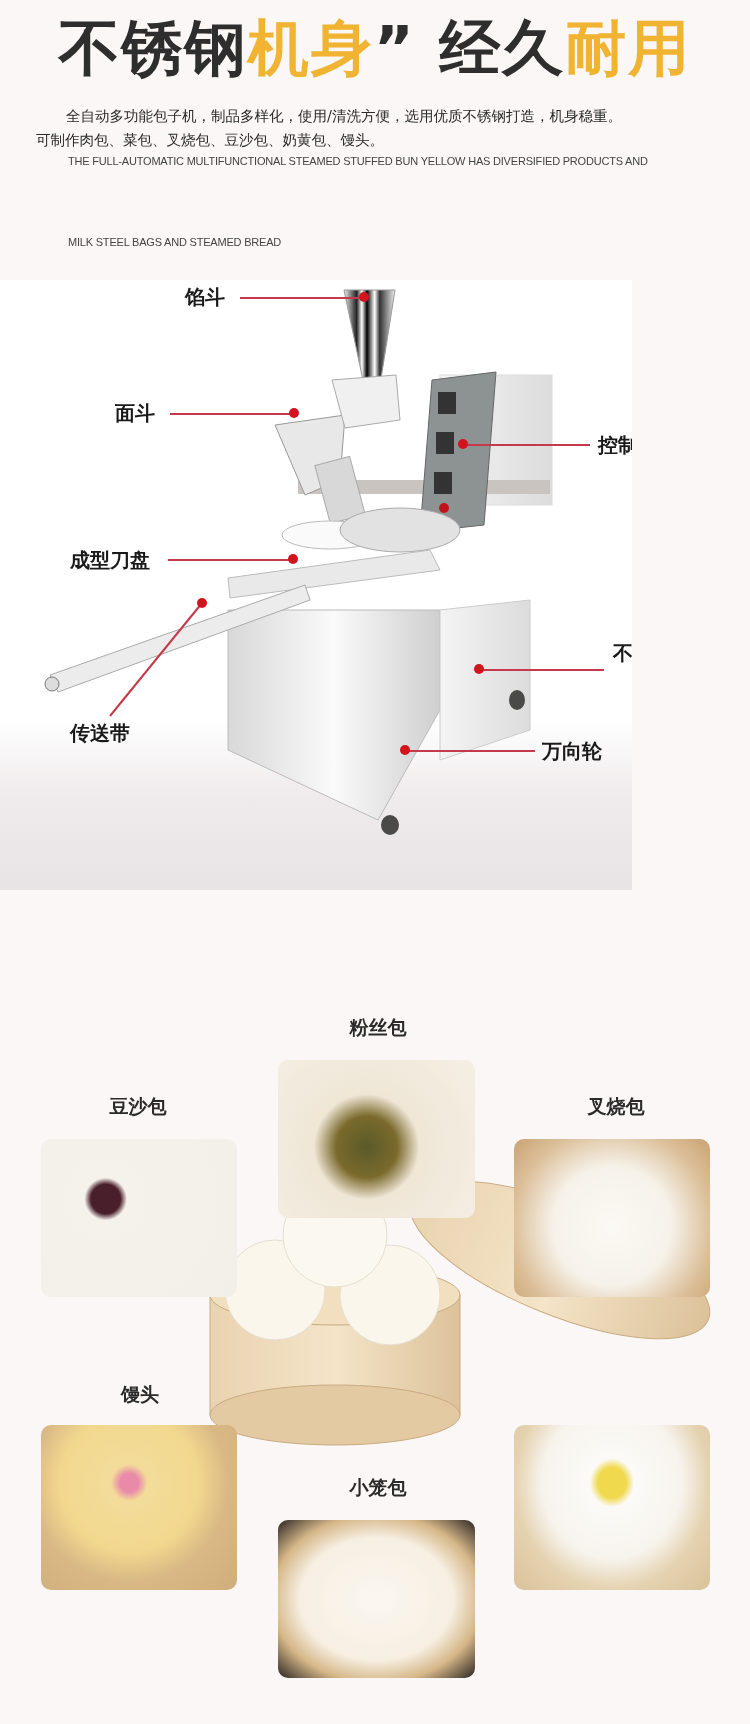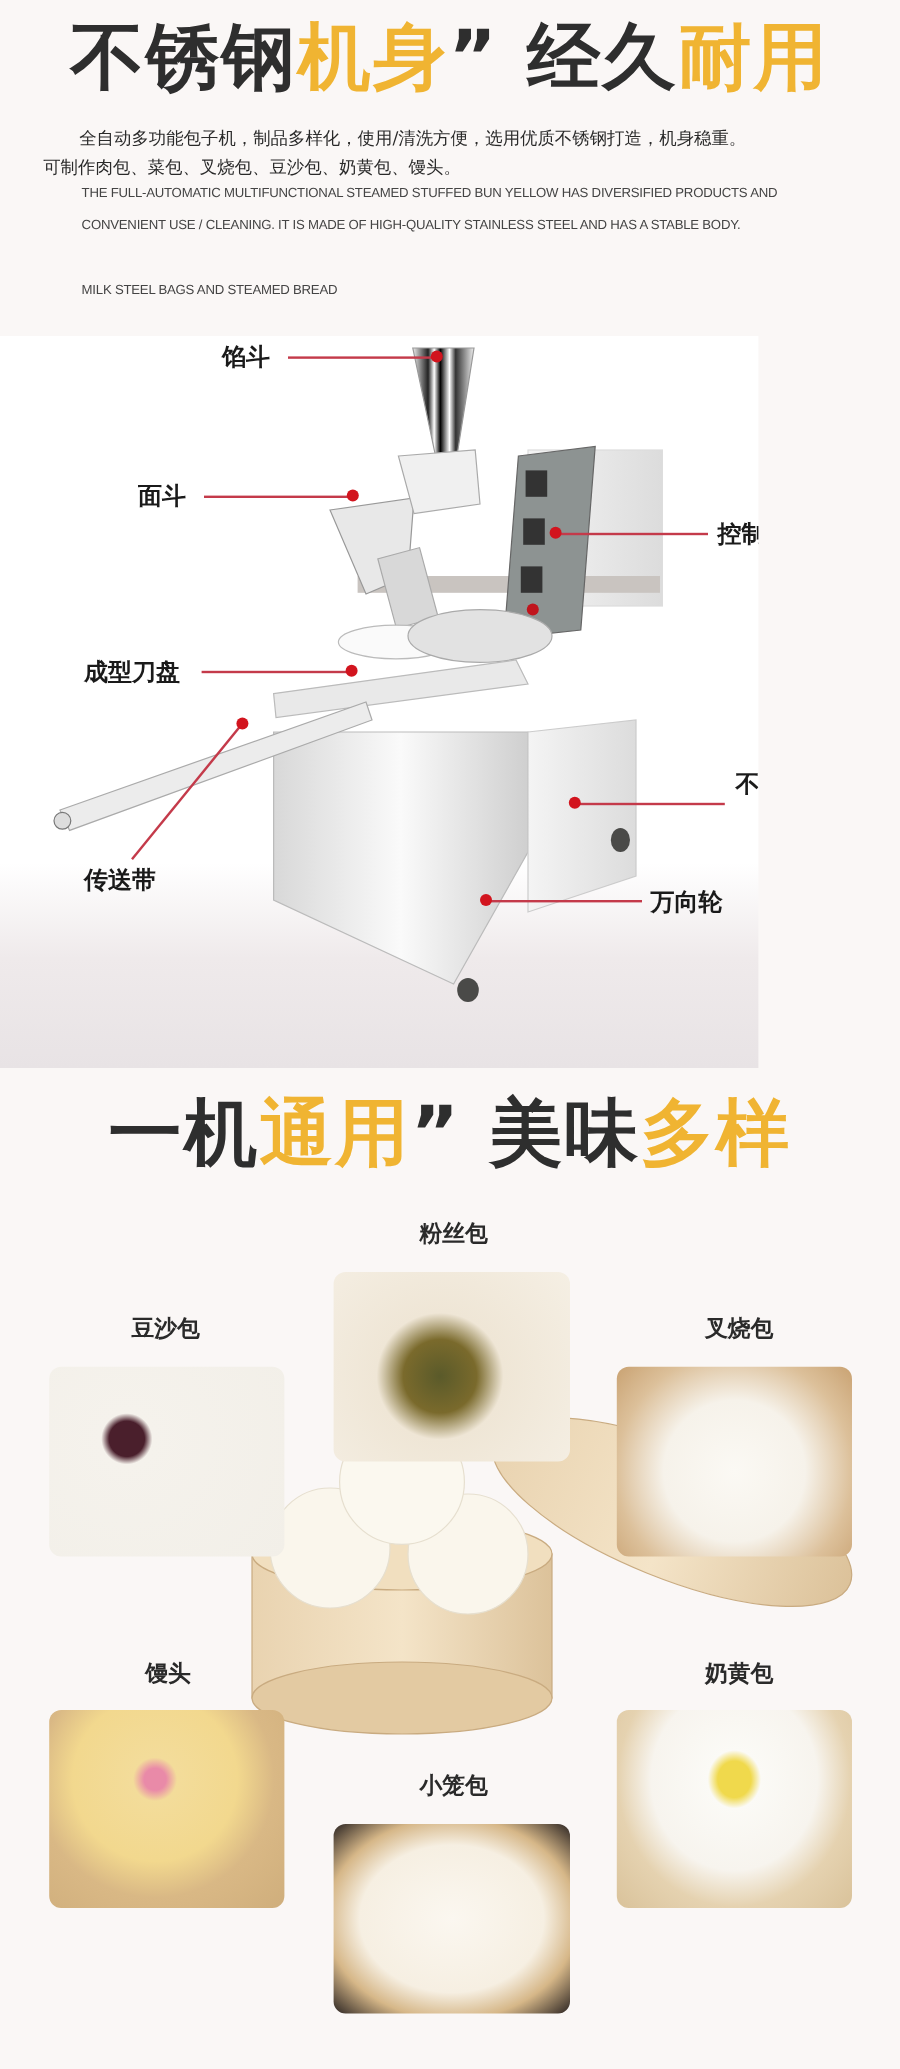--- a/index.html
+++ b/index.html
@@ -31,21 +31,20 @@
   <div class="headline" style="top:18px;">
     <span class="dark">不锈钢</span><span class="gold">机身</span><span class="dark">” 经久</span><span class="gold">耐用</span>
   </div>
 
   <div class="intro-cn">
     <div class="indent">全自动多功能包子机，制品多样化，使用/清洗方便，选用优质不锈钢打造，机身稳重。</div>
     <div>可制作肉包、菜包、叉烧包、豆沙包、奶黄包、馒头。</div>
   </div>
 
   <div class="intro-en" style="top:155px;">THE FULL-AUTOMATIC MULTIFUNCTIONAL STEAMED STUFFED BUN YELLOW HAS DIVERSIFIED PRODUCTS AND</div>
-  <div class="intro-en" style="top:182px;">CONVENIENT USE / CLEANING. IT IS MADE OF HIGH-QUALITY STAINLESS STEEL AND HAS A STABLE BODY.</div>
   <div class="intro-en" style="top:236px;">MILK STEEL BAGS AND STEAMED BREAD</div>
 </div>
 
 <div class="machine">
   <svg width="750" height="610" viewBox="0 0 750 610" style="position:absolute;left:0;top:0;">
     <defs>
       <linearGradient id="steel" x1="0" x2="1" y1="0" y2="0">
         <stop offset="0" stop-color="#d8d8d8"></stop>
         <stop offset="0.5" stop-color="#fafafa"></stop>
         <stop offset="1" stop-color="#cfcfcf"></stop>
@@ -118,23 +117,20 @@
     <line x1="202" y1="323" x2="110" y2="436" stroke="#c43a4a" stroke-width="2"></line>
     <circle cx="202" cy="323" r="5" fill="#d2141e"></circle>
   </svg>
 
   <div class="part-label" style="left:542px; top:458px;">万向轮</div>
   <div class="leader" style="left:405px; top:470px; width:130px;"></div>
   <div class="dot" style="left:400px; top:465px;"></div>
 </div>
 
 <div class="section-bottom">
-  <div class="headline" style="top:25px;">
-    <span class="dark">一机</span><span class="gold">通用</span><span class="dark">” 美味</span><span class="gold">多样</span>
-  </div>
 
   <svg width="750" height="834" style="position:absolute;left:0;top:0;">
     <defs>
       <linearGradient id="bamboo" x1="0" x2="1">
         <stop offset="0" stop-color="#e9d3b0"></stop>
         <stop offset="0.5" stop-color="#f4e4c8"></stop>
         <stop offset="1" stop-color="#dcc29a"></stop>
       </linearGradient>
     </defs>
     <ellipse cx="560" cy="370" rx="160" ry="55" fill="url(#bamboo)" stroke="#c9ab80" transform="rotate(22 560 370)"></ellipse>
@@ -151,18 +147,17 @@
 
   <div class="bun-label" style="left:38px; top:204px;">豆沙包</div>
   <div class="bun-card" style="left:41px; top:249px; width:196px; height:158px; background:radial-gradient(circle at 33% 38%, #4a1f2c 0%, #4a1f2c 9%, #f5f2ec 13%, #f2efe8 100%);"></div>
 
   <div class="bun-label" style="left:516px; top:204px;">叉烧包</div>
   <div class="bun-card" style="left:514px; top:249px; width:196px; height:158px; background:radial-gradient(circle at 50% 55%, #fbf9f4 0%, #f6f2ea 45%, #dcc09a 75%, #c9a272 100%);"></div>
 
   <div class="bun-label" style="left:40px; top:492px;">馒头</div>
   <div class="bun-card" style="left:41px; top:535px; width:196px; height:165px; background:radial-gradient(ellipse at 45% 35%, #e98aa8 0%, #e98aa8 6%, #f3dc9a 12%, #f2d88e 45%, #d9b885 65%, #cfae7c 100%);"></div>
 
-  <div class="bun-label" style="left:516px; top:492px;">奶黄包</div>
   <div class="bun-card" style="left:514px; top:535px; width:196px; height:165px; background:radial-gradient(ellipse at 50% 35%, #f0d94c 0%, #f0d94c 10%, #fbfaf6 16%, #f7f4ee 50%, #e5d2b0 70%, #d9c29a 100%);"></div>
 
   <div class="bun-label" style="left:278px; top:585px;">小笼包</div>
   <div class="bun-card" style="left:278px; top:630px; width:197px; height:158px; background:radial-gradient(ellipse at 50% 50%, #fbf7f0 0%, #f6efe2 55%, #d6b788 75%, #2b2422 100%);"></div>
 </div>
 
 </body></html>

